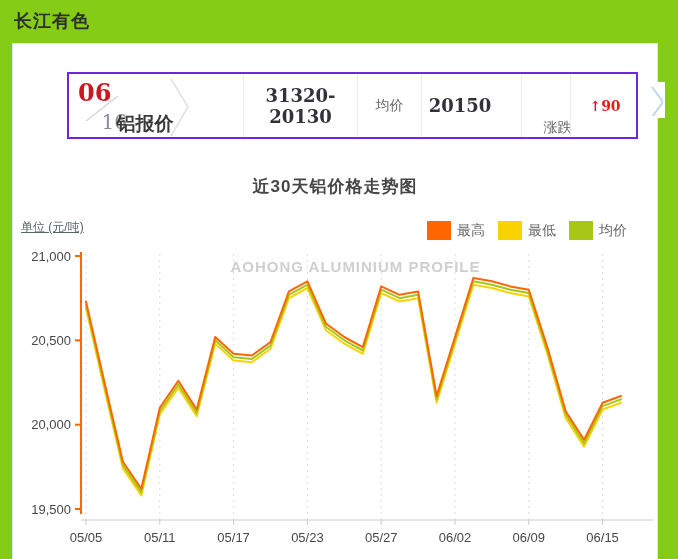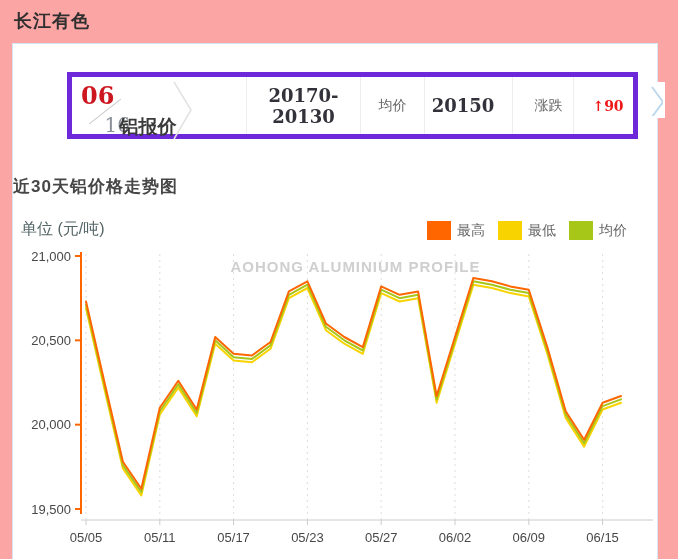--- a/index.html
+++ b/index.html
@@ -1,49 +1,49 @@
 <!DOCTYPE html>
 <html><head>
 <meta charset="utf-8">
 <style>
   * { margin:0; padding:0; box-sizing:border-box; }
   body { font-family:"Liberation Sans", sans-serif; background:#fff; }
-  #stage { position:relative; width:678px; height:559px; background:#fca5a5; overflow:hidden; }
+  #stage { position:relative; width:678px; height:559px; background:#84cc16; overflow:hidden; }
 
   .page-title { position:absolute; left:14px; top:9px; font-size:18px; color:#2f2f2f; font-weight:bold; letter-spacing:1px; }
 
   .panel { position:absolute; left:12px; top:43px; width:646px; height:530px;
            border:1px solid #d6e6f2; border-bottom:none; background:#fff; }
 
   
   .quote-box { position:absolute; left:54px; top:28px; width:571px; height:67px;
-               border:5px solid #6d28d9; background:#fff; }
+               border:2px solid #6d28d9; background:#fff; }
   .q-date { position:absolute; left:6px; top:3px; width:52px; height:60px; }
   .q-month { position:absolute; left:3px; top:1px; font-size:24px; font-weight:bold;
              color:#cc1620; font-family:"DejaVu Serif", serif; }
   .q-day { position:absolute; right:0px; bottom:3px; font-size:20px; color:#8a8f99;
            font-family:"DejaVu Serif", serif; }
   .q-slash { position:absolute; left:7px; top:31px; width:40px; border-top:1px solid #c9c9c9;
              transform:rotate(-38deg); }
   .q-product { position:absolute; left:47px; top:16px; width:58px; height:67px; line-height:67px;
                text-align:center; font-size:19px; font-weight:bold; color:#3a3a3a; }
   .q-chev { position:absolute; left:98px; top:2px; }
   .q-cell { position:absolute; top:0; height:100%; display:flex; align-items:center;
             justify-content:center; text-align:center; }
   .q-label { font-size:14px; color:#666; line-height:19px; }
   .q-value { font-size:18px; font-weight:bold; color:#32323a; font-family:"DejaVu Serif", serif; }
   .q-div { border-left:1px solid #ededed; }
   .q-change { font-size:14px; font-weight:bold; font-family:"DejaVu Serif", serif; }
 
   .panel-next { position:absolute; right:-8px; top:38px; background:#fff; padding:2px; }
 
   
-  .chart-title { position:absolute; left:0; top:131px; width:100%; text-align:left;
+  .chart-title { position:absolute; left:0; top:131px; width:100%; text-align:center;
                  font-size:17px; font-weight:bold; color:#464646; letter-spacing:1px; }
-  .unit-label { position:absolute; left:8px; top:175px; font-size:16px; color:#566; z-index:3; }
+  .unit-label { position:absolute; left:8px; top:175px; font-size:12px; color:#566; z-index:3;text-decoration:underline; }
   .legend { position:absolute; left:414px; top:177px; display:flex; align-items:flex-end; z-index:3; }
   .legend-item { display:flex; align-items:center; margin-right:13px; }
   .legend-swatch { width:24px; height:19px; margin-right:6px; }
   .legend-label { font-size:14px; color:#666; }
 
   .watermark { position:absolute; left:170px; top:213px; width:345px; text-align:center;
                z-index:1; color:#c9c9c9; }
   .wm-cn { font-size:44px; font-weight:bold; letter-spacing:9px; line-height:46px; white-space:nowrap; }
   .wm-en { font-size:15px; font-weight:bold; letter-spacing:1px; color:#cfcfcf; margin-top:1px; white-space:nowrap; }
 
@@ -63,29 +63,29 @@
       <div class="q-date">
         <span class="q-slash"></span>
         <span class="q-month" style="color: rgb(204, 22, 32);">06</span>
         <span class="q-day">16</span>
       </div>
       <div class="q-product">铝报价</div>
       <svg class="q-chev" width="26" height="63">
         <polyline points="4,3 21,31 4,60" fill="none" stroke="#e2e2e2" stroke-width="1.5"></polyline>
       </svg>
       <div class="q-cell q-div" style="left:174px; width:114px;">
-        <span class="q-value">20170-20130</span>
+        <span class="q-value">31320-20130</span>
       </div>
       <div class="q-cell q-div" style="left:288px; width:64px;">
         <span class="q-label">均价</span>
       </div>
       <div class="q-cell q-div" style="left:352px; width:77px;">
         <span class="q-value">20150</span>
       </div>
-      <div class="q-cell q-div" style="left:440px; width:72px;">
+      <div class="q-cell q-div" style="left:452px; width:72px;align-items:flex-end;">
         <span class="q-label">涨跌</span>
       </div>
       <div class="q-cell q-div" style="left:501px; width:69px;">
         <span class="q-change" style="color: rgb(240, 23, 23);">
           <span>↑</span><span>90</span>
         </span>
       </div>
     </div>
 
     <svg class="panel-next" width="18" height="36">

